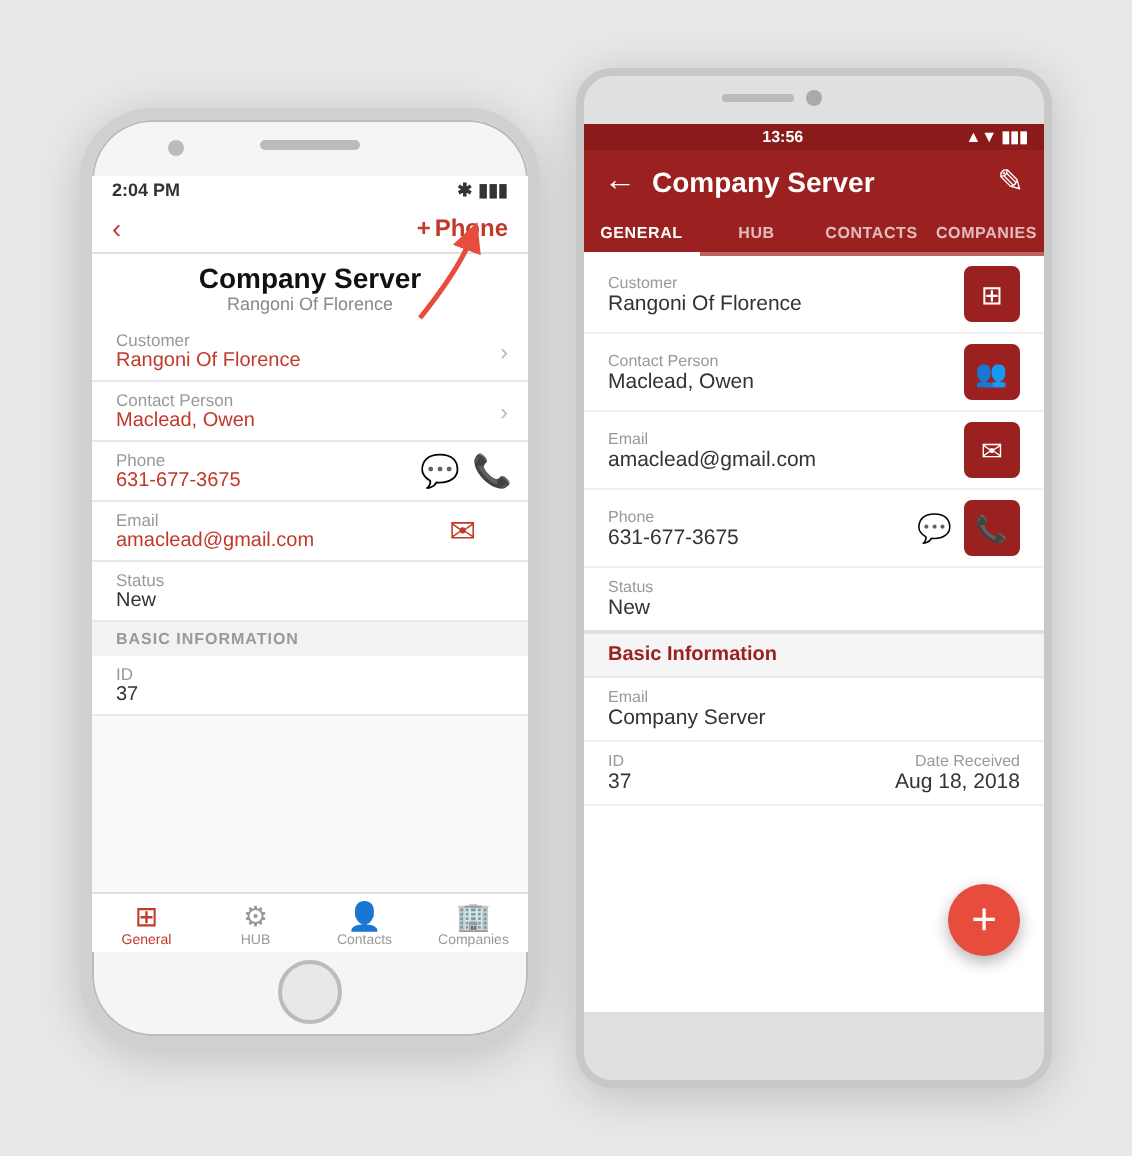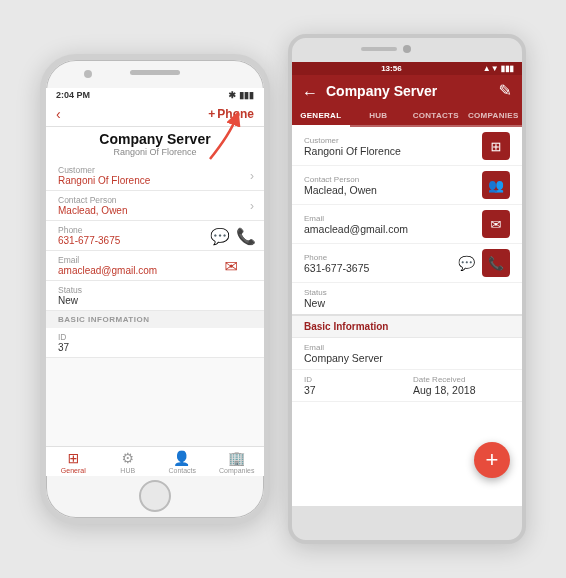--- a/index.html
+++ b/index.html
@@ -535,21 +535,21 @@
             <div class="android-field-label">Email</div>
             <div class="android-field-value">Company Server</div>
           </div>
         </div>
 
         <div class="android-field">
           <div class="android-field-text">
             <div class="android-field-label">ID</div>
             <div class="android-field-value">37</div>
           </div>
-          <div class="android-field-text" style="margin-left:12px;">
+          <div class="android-field-text" style="margin-left:12px;text-align:right;">
             <div class="android-field-label">Date Received</div>
             <div class="android-field-value">Aug 18, 2018</div>
           </div>
         </div>
 
         <div class="android-fab">+</div>
       </div>
     </div>
   </div>
 

